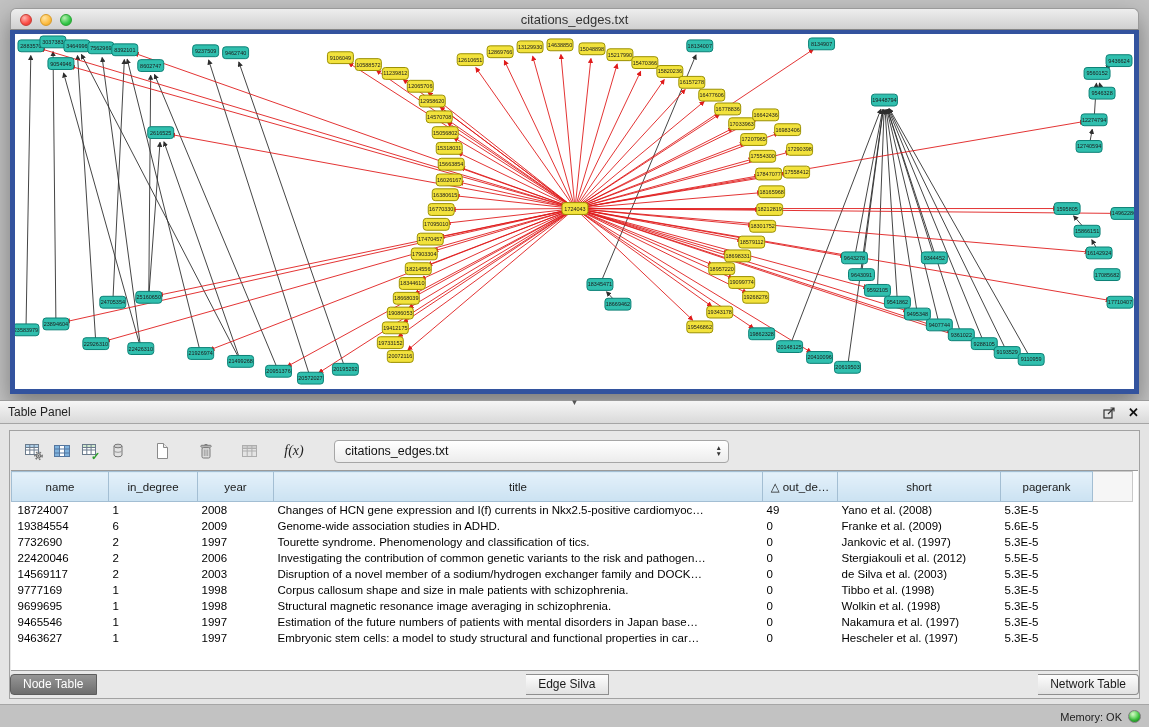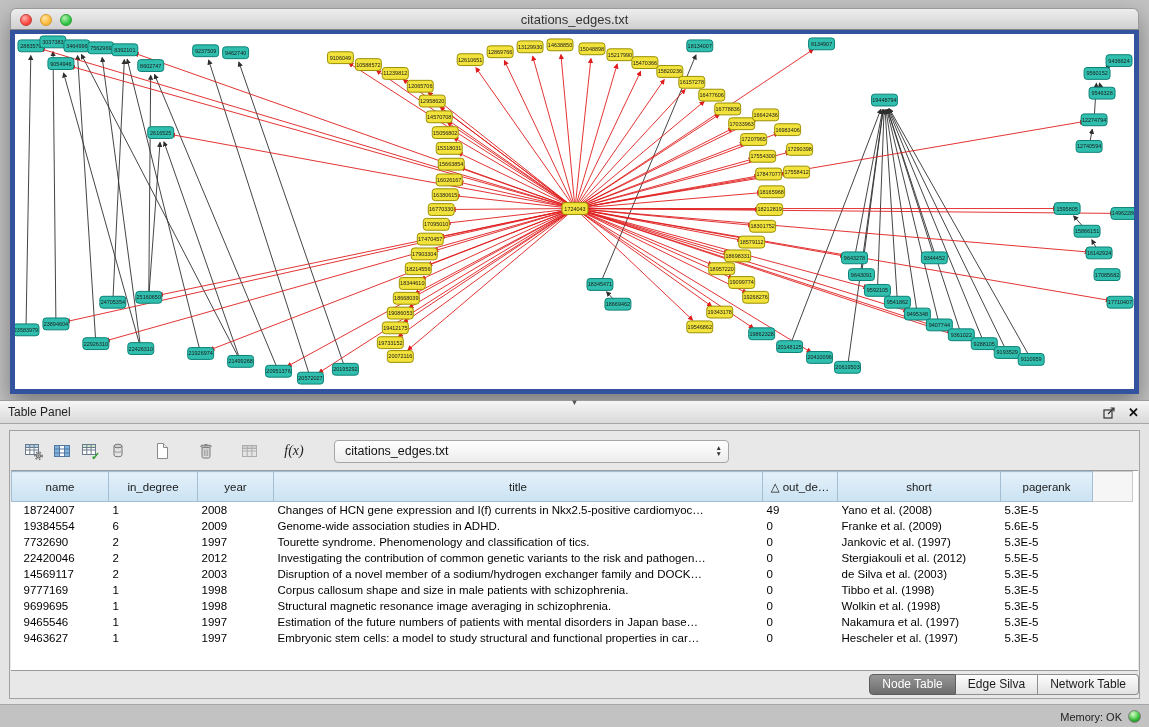--- a/index.html
+++ b/index.html
@@ -83,24 +83,24 @@
     height:30px; font-weight:normal; font-size:11.5px; color:#1a1a1a;
     background:linear-gradient(#e4f1fa,#cbe2f2);
     border:1px solid #a3bed3; text-align:center;
     overflow:hidden; white-space:nowrap;
   }
   table.data-table th.filler { background:#f6f6f6; border-color:#c9c9c9; }
   table.data-table td {
     height:16px; font-size:11.5px; color:#000; padding:0 4px;
     white-space:nowrap; overflow:hidden; text-align:left;
   }
-  table.data-table td.col0 { padding-left:12px; }
+  table.data-table td.col0 { padding-left:6px; }
   table.data-table td.col5 { text-align:left; }
 
-  .tab-row { height:27px; display:flex; align-items:center; justify-content:flex-end; }
+  .tab-row { height:27px; display:flex; align-items:center; justify-content:space-between; }
   .tab {
     font-size:12px; padding:2px 12px 3px 12px; color:#1a1a1a;
     background:linear-gradient(#fdfdfd,#e1e1e1);
     border:1px solid #8e8e8e; border-left-width:0; cursor:default;
   }
   .tab:first-child { border-left-width:1px; border-radius:4px 0 0 4px; }
   .tab:last-child { border-radius:0 4px 4px 0; }
   .tab.selected { background:linear-gradient(#969696,#6d6d6d); color:#ffffff; border-color:#5d5d5d; }
 
   
@@ -816,21 +816,21 @@
                 <td class="col2">1997</td>
                 <td class="col3">Tourette syndrome. Phenomenology and classification of tics.</td>
                 <td class="col4">0</td>
                 <td class="col5">Jankovic et al. (1997)</td>
                 <td class="col6">5.3E-5</td>
                 <td></td>
               </tr>
               <tr>
                 <td class="col0">22420046</td>
                 <td class="col1">2</td>
-                <td class="col2">2012</td>
+                <td class="col2">2006</td>
                 <td class="col3">Investigating the contribution of common genetic variants to the risk and pathogen…</td>
                 <td class="col4">0</td>
                 <td class="col5">Stergiakouli et al. (2012)</td>
                 <td class="col6">5.5E-5</td>
                 <td></td>
               </tr>
               <tr>
                 <td class="col0">14569117</td>
                 <td class="col1">2</td>
                 <td class="col2">2003</td>

